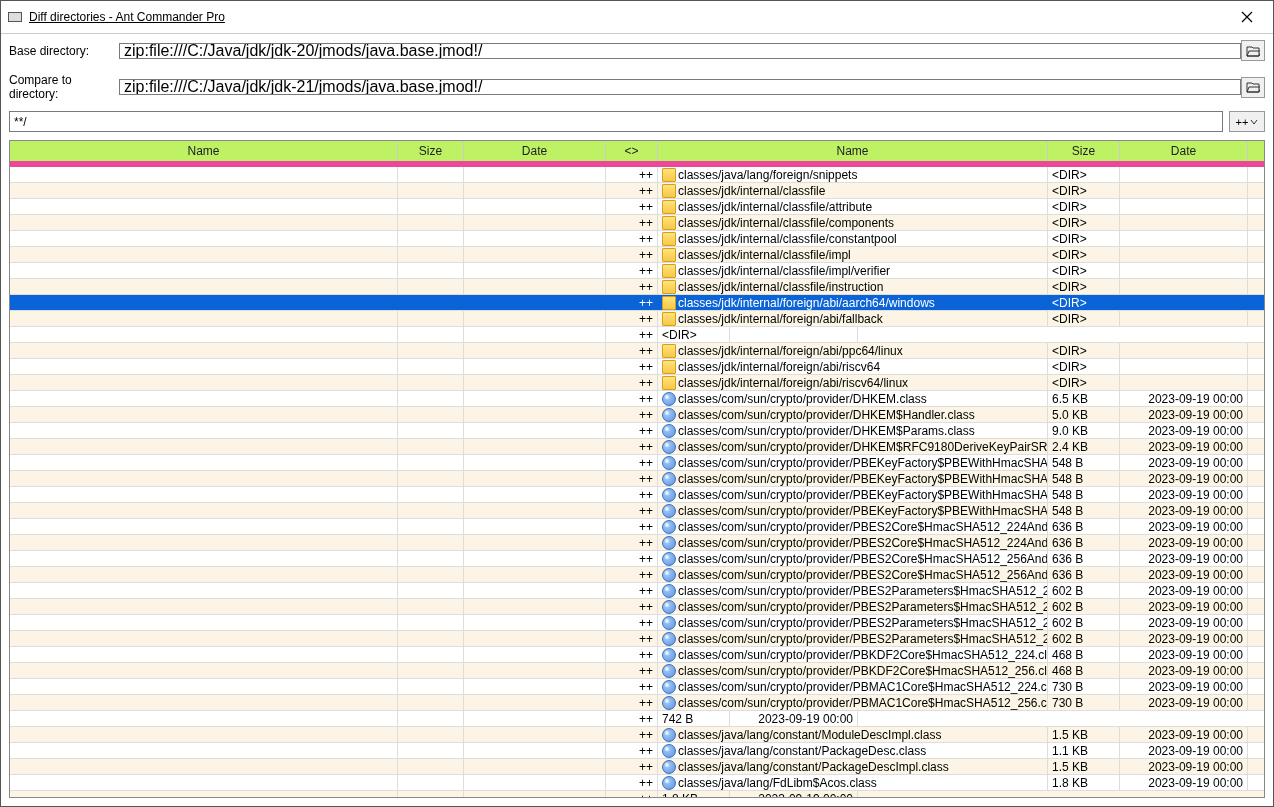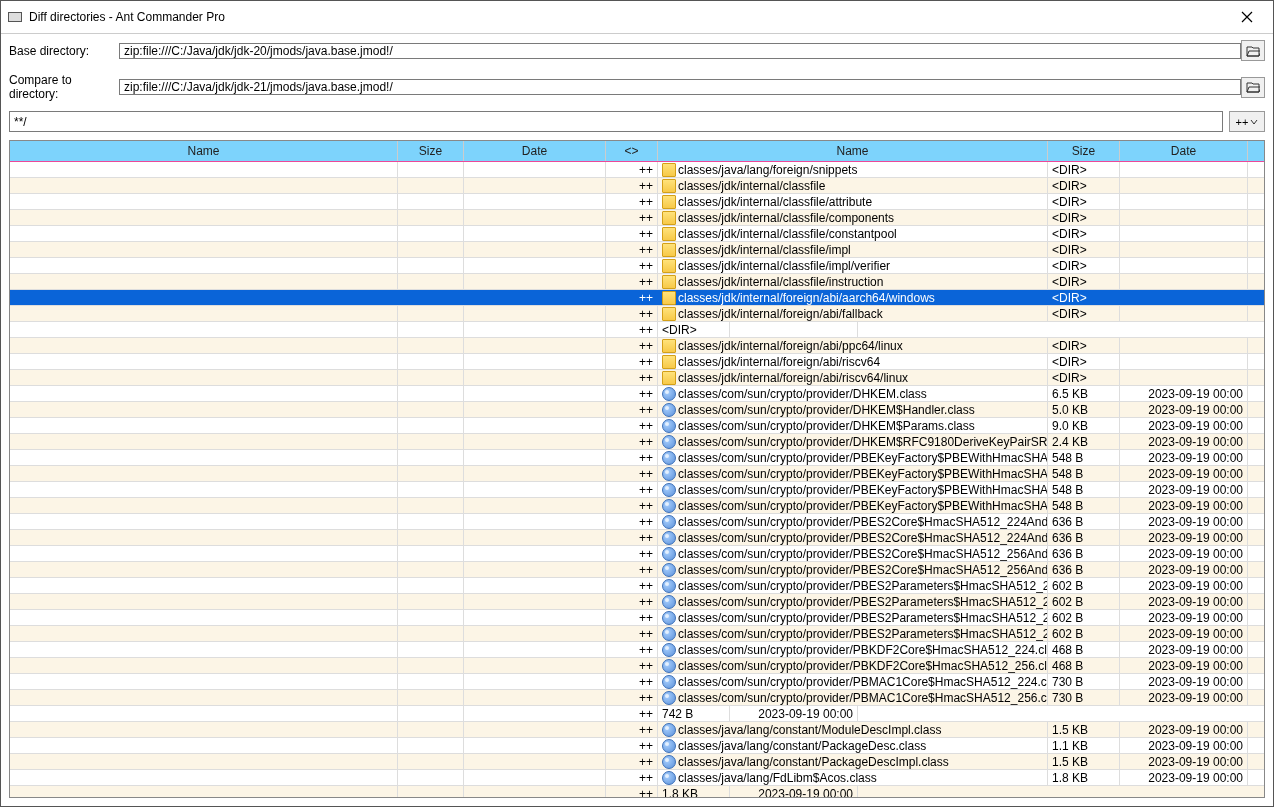--- a/index.html
+++ b/index.html
@@ -1,30 +1,30 @@
 <!DOCTYPE html>
 <html><head>
 <meta charset="utf-8">
 <style>
 * { box-sizing: border-box; margin: 0; padding: 0; }
 body { font-family: "Segoe UI", Tahoma, sans-serif; font-size: 12px; background: #fff; overflow: hidden; }
 .window { width: 1274px; height: 807px; border: 1px solid #555; display: flex; flex-direction: column; background: #fff; }
-.titlebar { height: 30px; display: flex; align-items: center; padding: 16px 6px; border-bottom: 1px solid #ccc; }
+.titlebar { height: 30px; display: flex; align-items: center; padding: 16px 6px; border-bottom: 1px solid #ccc; text-decoration: underline; }
 .titlebar .app-icon { width: 16px; height: 16px; margin-right: 6px; display: inline-flex; align-items: center; justify-content: center; }
 .titlebar .title { flex: 1; font-size: 12px; }
 .titlebar .close { width: 40px; height: 30px; display: flex; align-items: center; justify-content: center; cursor: pointer; font-size: 14px; }
 .path-row { display: flex; align-items: center; padding: 6px 8px; gap: 0; }
 .path-row .lbl { width: 110px; font-size: 12px; }
-.path-row input { flex: 1; border: 1px solid #7a7a7a; padding: 2px 4px; font-size: 12px; height: 16px; background: #fff; }
+.path-row input { flex: 1; border: 1px solid #7a7a7a; padding: 2px 4px; font-size: 16px; height: 16px; background: #fff; }
 .path-row .browse { width: 24px; height: 21px; border: 1px solid #999; background: #f0f0f0; display: flex; align-items: center; justify-content: center; cursor: pointer; }
 .filter-row { display: flex; align-items: center; padding: 4px 8px; gap: 6px; }
 .filter-row input { flex: 1; border: 1px solid #7a7a7a; padding: 2px 4px; font-size: 12px; height: 21px; }
 .filter-row .dd { width: 36px; height: 21px; border: 1px solid #999; background: #f0f0f0; display: flex; align-items: center; justify-content: center; gap: 2px; cursor: pointer; font-size: 11px; }
 .grid-wrap { flex: 1; margin: 4px 8px 8px 8px; border: 1px solid #888; display: flex; flex-direction: column; overflow: hidden; }
-.header-row { display: flex; background: #7dd3fc; border-bottom: 1px solid #ec4899; }
+.header-row { display: flex; background: #bef264; border-bottom: 6px solid #ec4899; }
 .header-cell { border-right: 1px solid #ccc; padding: 3px 6px; text-align: center; font-size: 12px; color: #222; overflow: hidden; white-space: nowrap; }
 .body { flex: 1; overflow-y: scroll; overflow-x: hidden; position: relative; }
 .row { display: flex; height: 16px; line-height: 16px; font-size: 12px; border-bottom: 1px solid #ddd; }
 .row.even { background: #fff; }
 .row.odd { background: #fcf5e6; }
 .row.selected { background: #0a64d8; color: #fff; }
 .row.selected .cell { border-right-color: #0a64d8; }
 .cell { border-right: 1px solid #ddd; padding: 0 4px; overflow: hidden; white-space: nowrap; text-overflow: ellipsis; }
 .cell.center { text-align: left; }
 .cell.right { text-align: right; }

